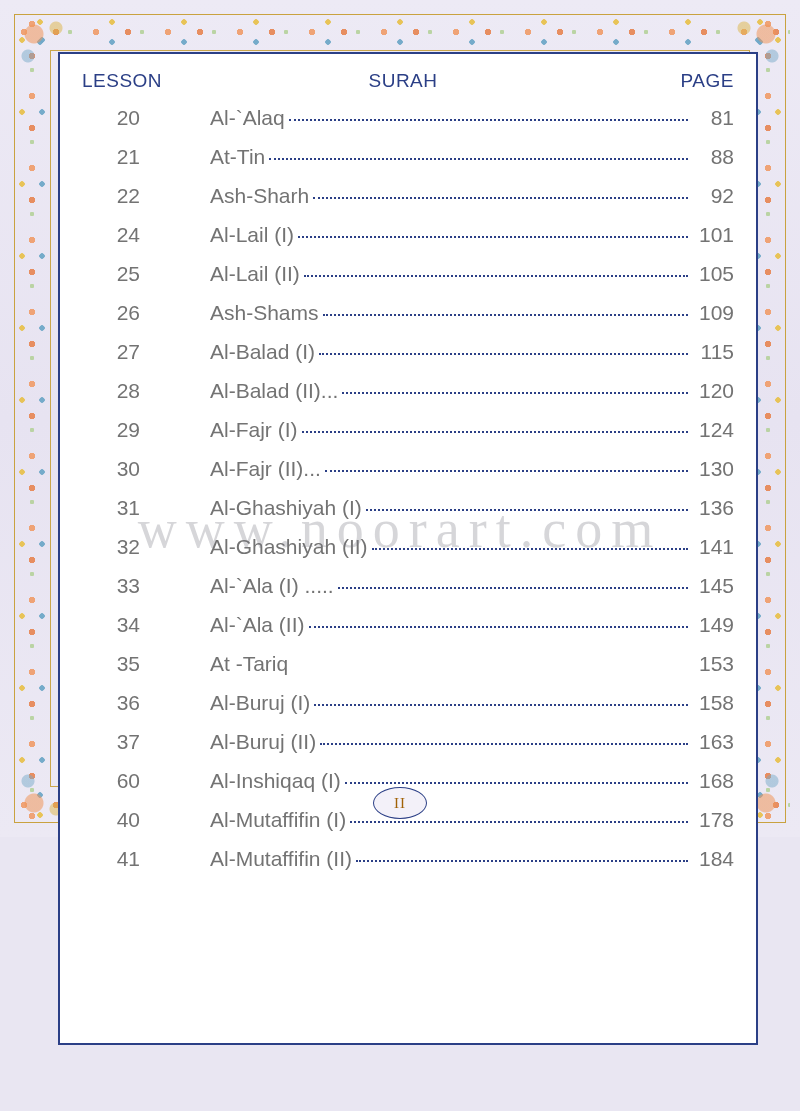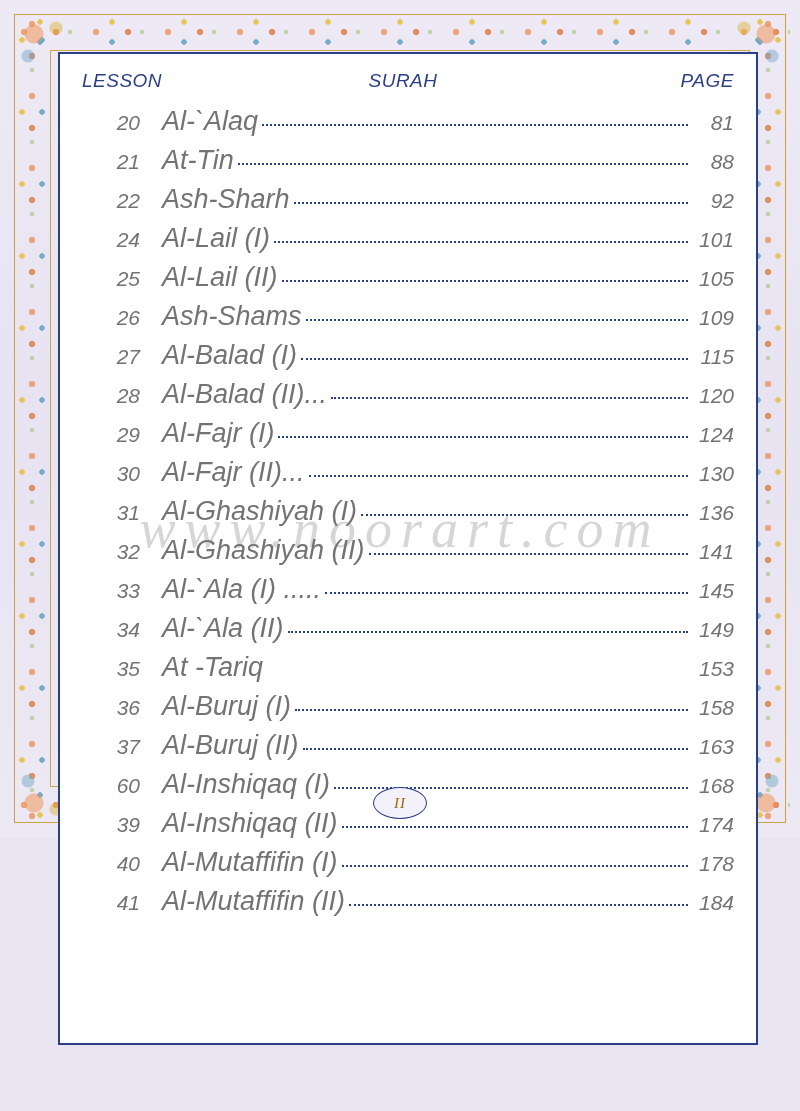--- a/index.html
+++ b/index.html
@@ -13,21 +13,20 @@
     font-family: "Liberation Sans", sans-serif;
     overflow: hidden;
   }
 
   .page {
     position: relative;
     width: 800px;
     height: 837px;
     background: linear-gradient(180deg, #edeaf5 0%, #e7e3f1 50%, #ece9f4 100%);
     box-sizing: border-box;
-    font-style: italic;
   }
 
   
   .ornament-frame {
     position: absolute;
     left: 10px;
     top: 10px;
     right: 10px;
     bottom: 10px;
     box-sizing: border-box;
@@ -135,21 +134,22 @@
   .toc-row .num {
     width: 58px;
     text-align: right;
     padding-right: 22px;
     flex: 0 0 auto;
     font-size: 21px;
   }
   .toc-row .title {
     flex: 0 0 auto;
     white-space: nowrap;
-    font-size: 27px;
+    font-size: 21px;
+    margin-left: 48px;
   }
   .toc-row .leader {
     flex: 1 1 auto;
     position: relative;
     top: -4px;
     margin: 0 4px;
     border-bottom: 2px dotted #2b3f86;
     min-width: 8px;
   }
   .toc-row .leader.blank {
@@ -326,26 +326,20 @@
           <span class="leader"></span>
           <span class="pg">163</span>
         </div>
         <div class="toc-row">
           <span class="num">60</span>
           <span class="title">Al-Inshiqaq (I)</span>
           <span class="leader"></span>
           <span class="pg">168</span>
         </div>
         <div class="toc-row">
-          <span class="num">39</span>
-          <span class="title">Al-Inshiqaq (II)</span>
-          <span class="leader"></span>
-          <span class="pg">174</span>
-        </div>
-        <div class="toc-row">
           <span class="num">40</span>
           <span class="title">Al-Mutaffifin (I)</span>
           <span class="leader"></span>
           <span class="pg">178</span>
         </div>
         <div class="toc-row">
           <span class="num">41</span>
           <span class="title">Al-Mutaffifin (II)</span>
           <span class="leader"></span>
           <span class="pg">184</span>

